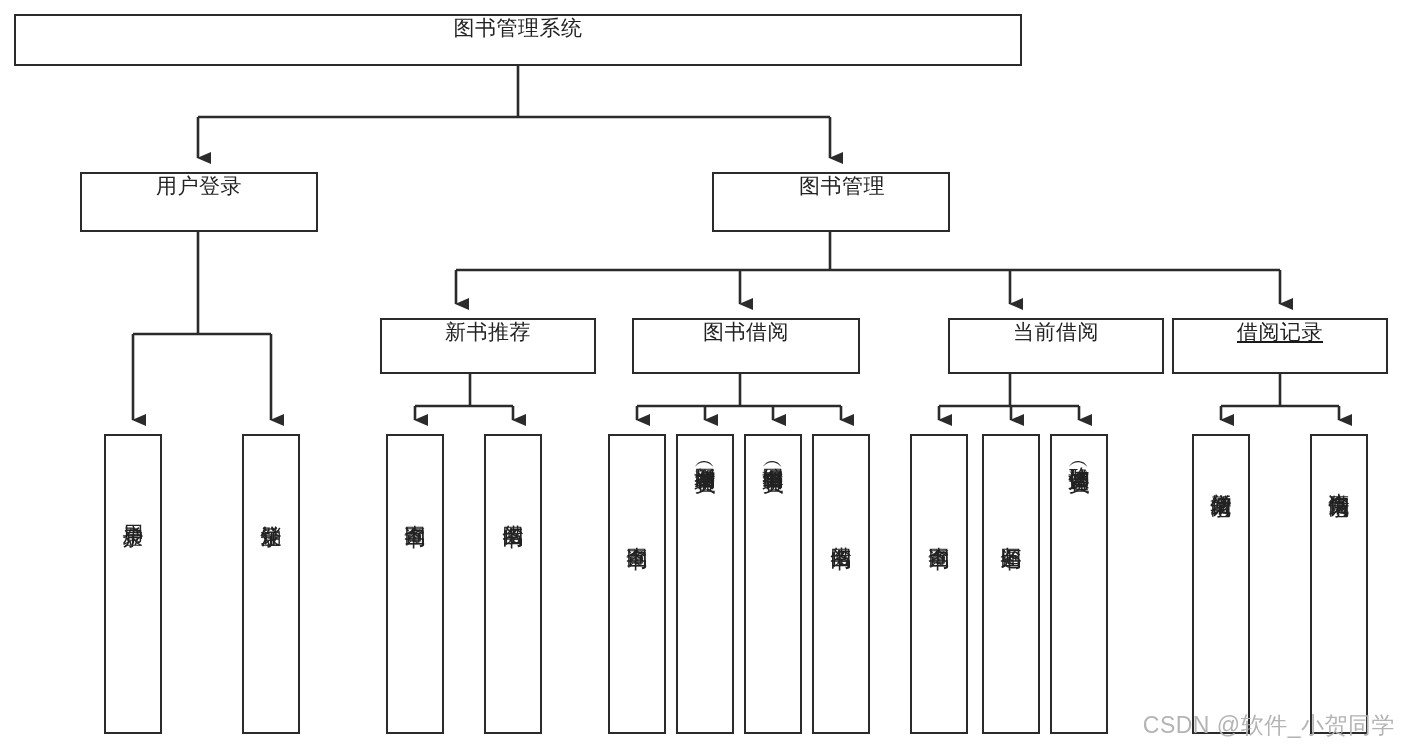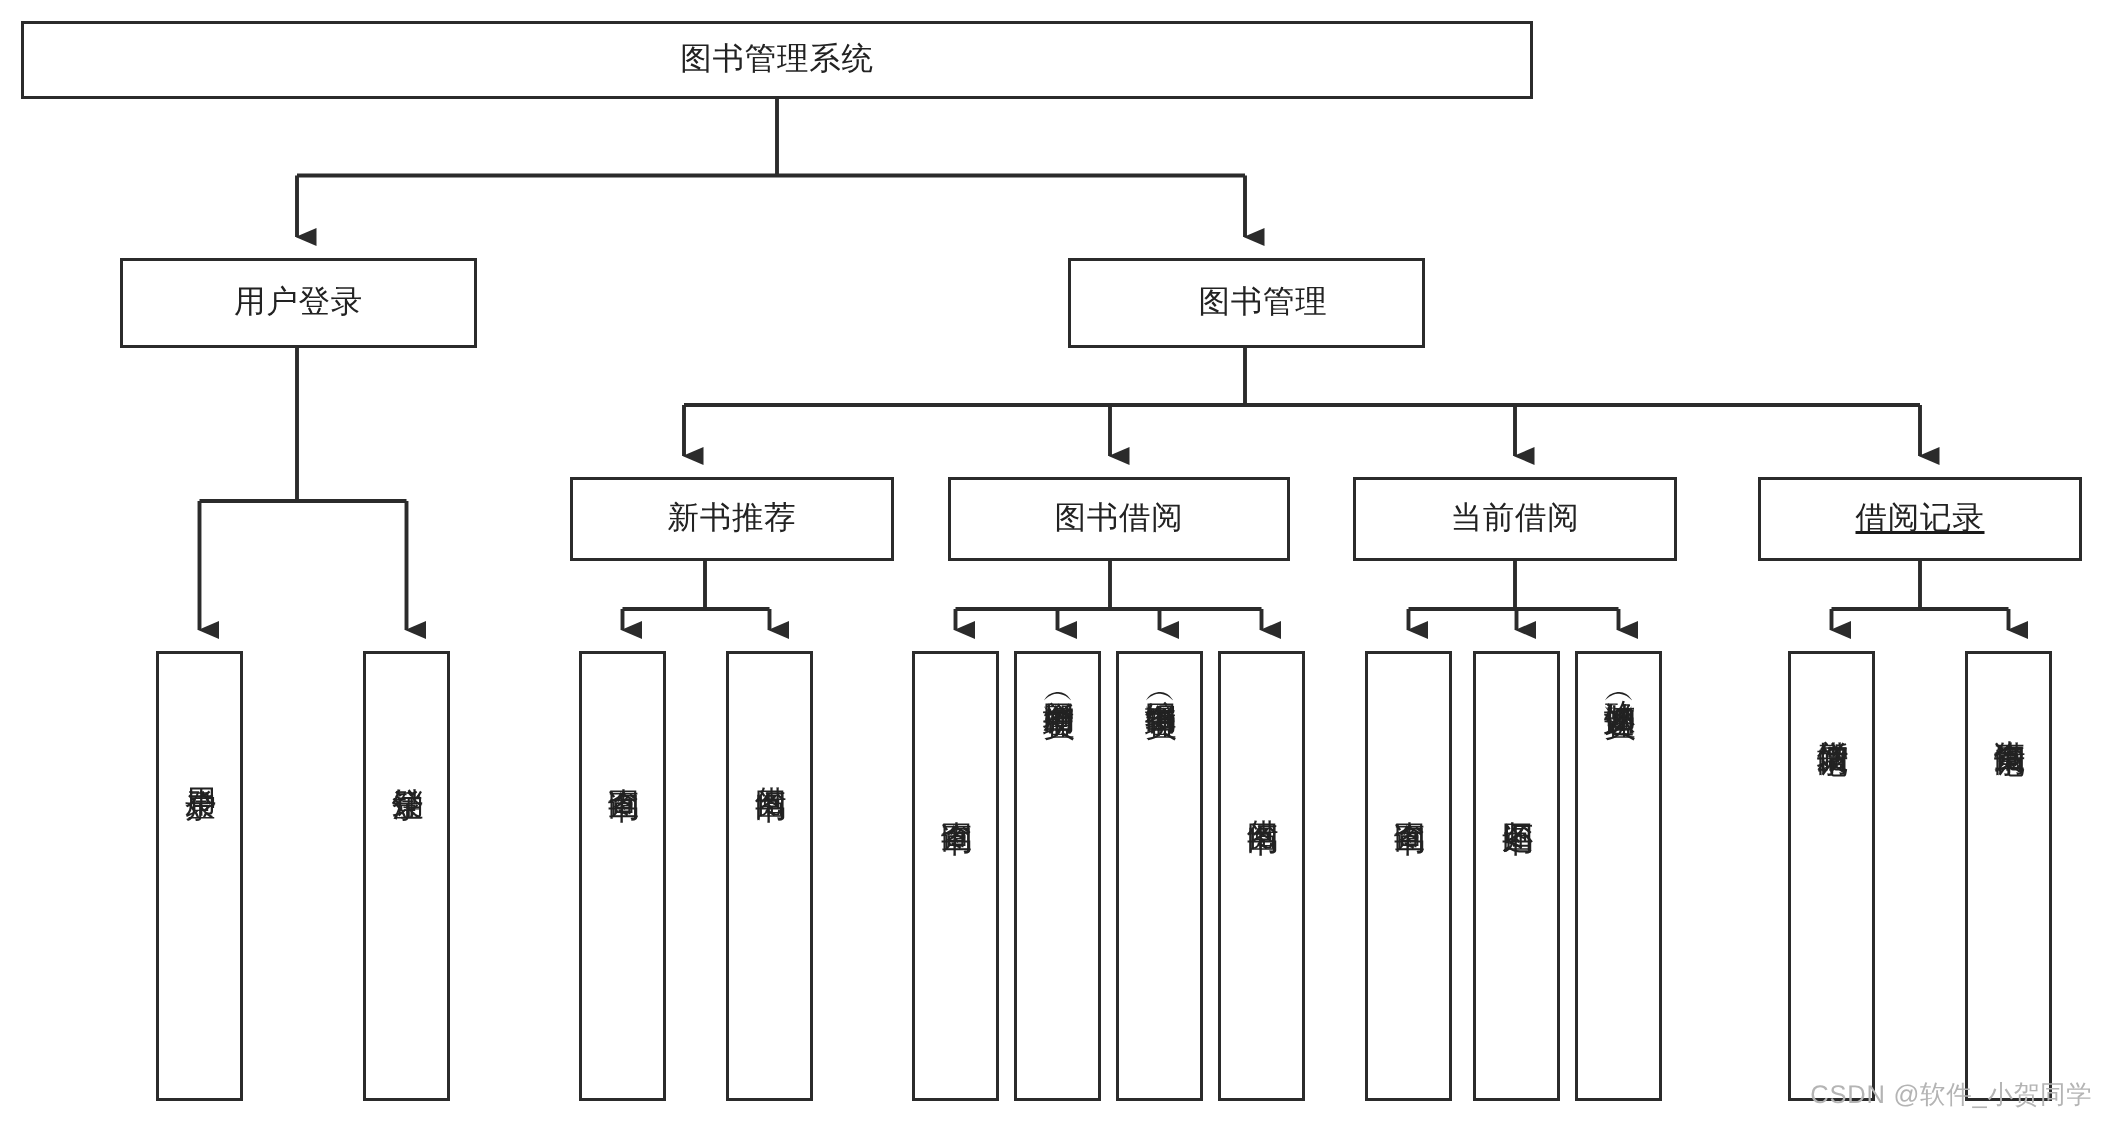--- a/index.html
+++ b/index.html
@@ -25,21 +25,20 @@
     width: 1405px;
     height: 747px;
     pointer-events: none;
   }
   .node {
     position: absolute;
     box-sizing: border-box;
     border: 2px solid #2b2b2b;
     background: #ffffff;
     display: flex;
-    align-items: center;
     justify-content: center;
     text-align: center;
   }
   .node .label {
     font-size: 21px;
     line-height: 1.15;
     color: #222222;
     letter-spacing: 0.5px;
     white-space: nowrap;
   }
@@ -66,21 +65,21 @@
   .node.vertical.tall .label {
     margin-top: 0px;
   }
   .node.vertical.nearly .label {
     margin-top: 26px;
   }
   #watermark {
     position: absolute;
     right: 10px;
     bottom: 6px;
-    font-size: 17px;
+    font-size: 23px;
     color: #b4b4b4;
     letter-spacing: 0.5px;
     white-space: nowrap;
     user-select: none;
     margin-top: 15px;
   }
 </style>
 </head>
 <body>
 
@@ -147,21 +146,21 @@
   <div class="node" style="left:712px; top:172px; width:238px; height:60px;padding-left:22px;">
     <span class="label">图书管理</span>
   </div>
 
   <div class="node" style="left:380px; top:318px; width:216px; height:56px;">
     <span class="label">新书推荐</span>
   </div>
   <div class="node" style="left:632px; top:318px; width:228px; height:56px;">
     <span class="label">图书借阅</span>
   </div>
-  <div class="node" style="left:902px; top:318px; width:216px; height:56px;">
+  <div class="node" style="left:948px; top:318px; width:216px; height:56px;">
     <span class="label">当前借阅</span>
   </div>
   <div class="node" style="left:1172px; top:318px; width:216px; height:56px;text-decoration:underline;">
     <span class="label">借阅记录</span>
   </div>
 
   <div class="node vertical mid" style="left:104px; top:434px; width:58px; height:300px;">
     <span class="label">用户登录</span>
   </div>
   <div class="node vertical mid" style="left:242px; top:434px; width:58px; height:300px;">

